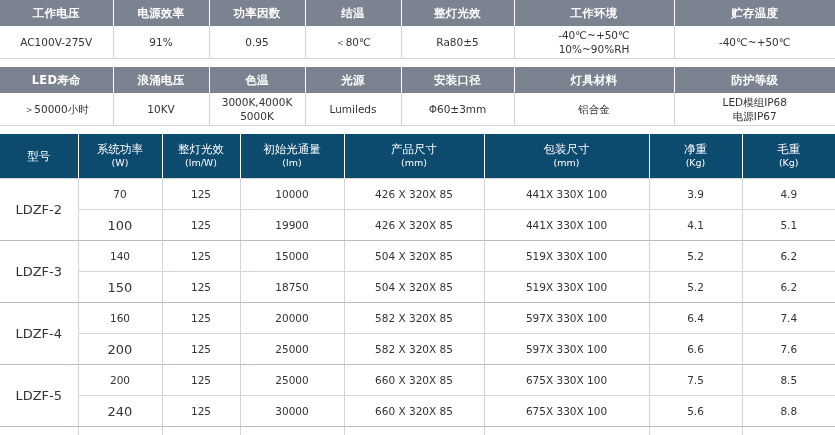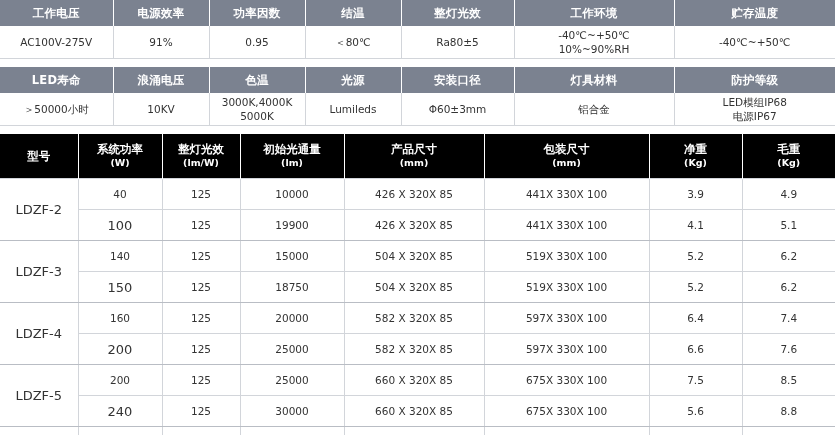--- a/index.html
+++ b/index.html
@@ -55,23 +55,23 @@
     line-height: 1.35;
   }
   .spec-table td:first-child { border-left: none; }
   .spec-table td:last-child { border-right: none; }
   .spec-table tr.values td { border-top: none; }
 
   .gap { height: 8px; }
 
   
   .model-table th {
-    background: #000000;
+    background: #0c4a6e;
     color: #ffffff;
-    font-weight: bold;
+    font-weight: normal;
     font-size: 11.5px;
     height: 42px;
     text-align: center;
     vertical-align: middle;
     border-right: 1px solid #ffffff;
     line-height: 1.3;
   }
   .model-table th:last-child { border-right: none; }
   .model-table td {
     font-size: 10.5px;
@@ -214,21 +214,21 @@
         </th>
         <th>
           <div>毛重</div>
           <div class="sub">(Kg)</div>
         </th>
       </tr>
     </thead>
     <tbody id="model-body">
         <tr>
           <td rowspan="2" class="sep-strong">LDZF-2</td>
-          <td>40</td>
+          <td>70</td>
           <td>125</td>
           <td>10000</td>
           <td>426 X 320X 85</td>
           <td>441X 330X 100</td>
           <td>3.9</td>
           <td>4.9</td>
         </tr>
         <tr>
           <td class="sep-strong">100</td>
           <td class="sep-strong">125</td>

